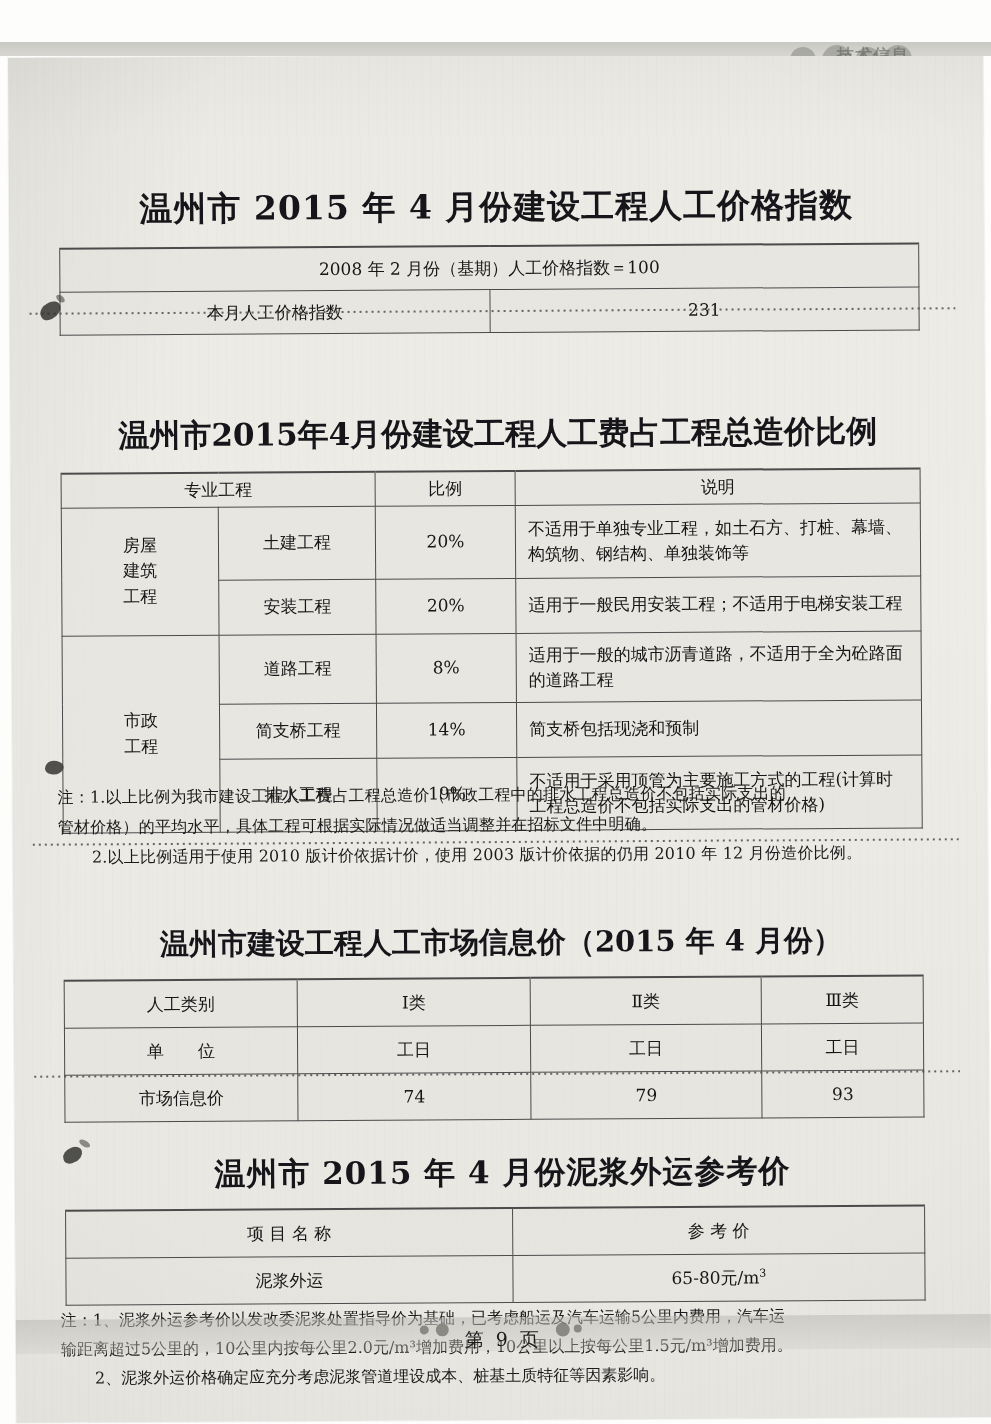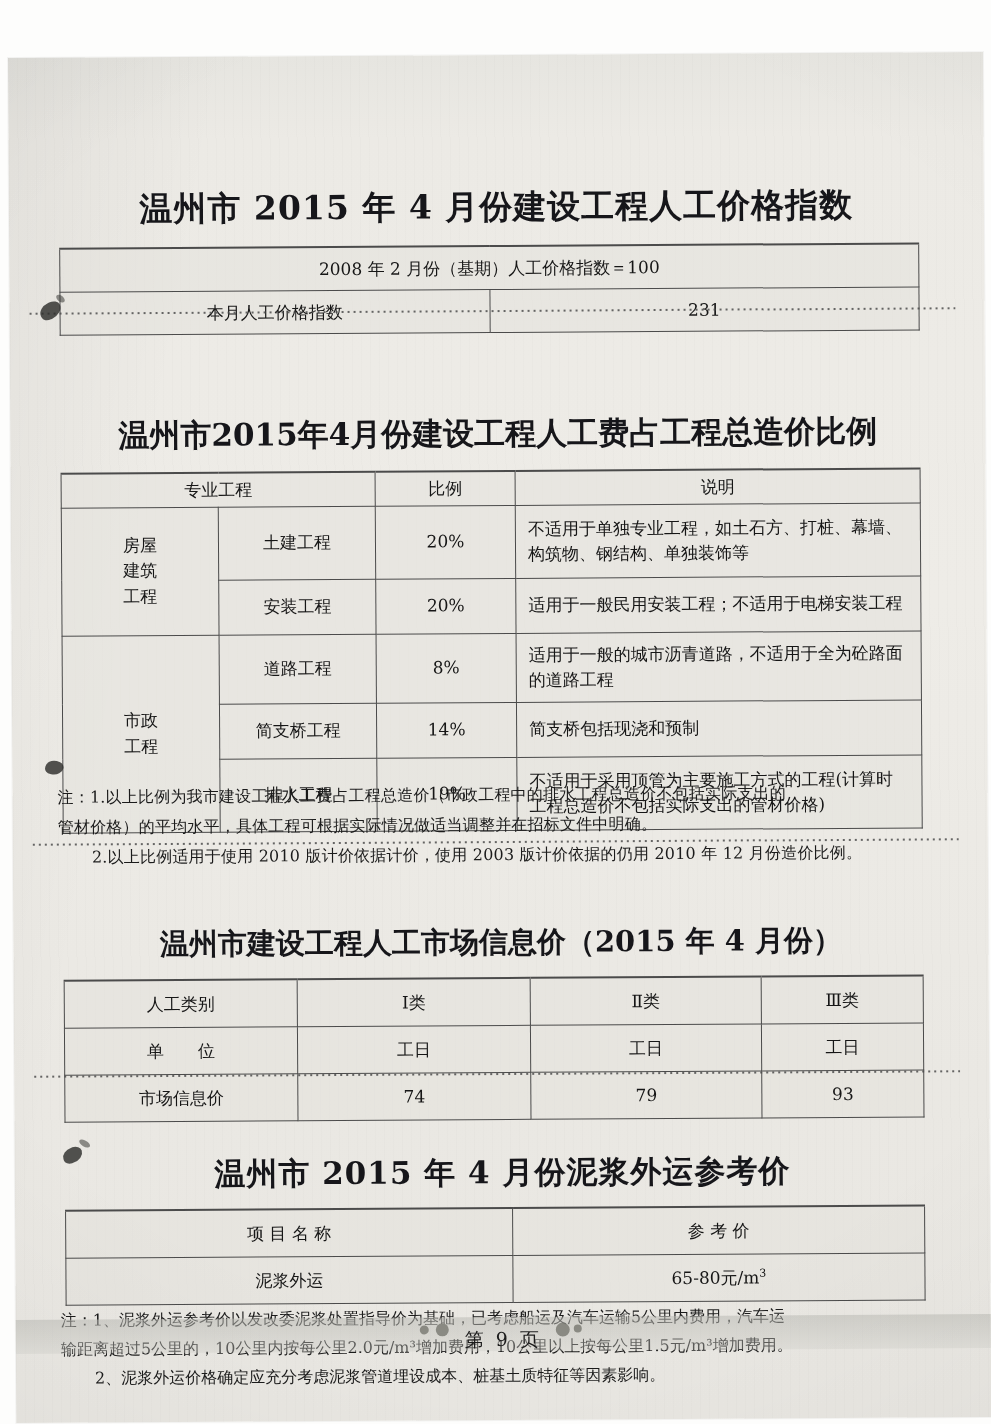--- a/index.html
+++ b/index.html
@@ -400,13 +400,21 @@
       <div class="smudge s1"></div>
       <div class="smudge-tail t1"></div>
       <div class="smudge s2"></div>
       <div class="smudge s3"></div>
       <div class="smudge-tail t3"></div>
     </div>
 
     <div class="vignette"></div>
   </div>
 
+  <div class="header-band">
+    <div class="header-strip"></div>
+    <div class="hdr-dot" style="left:790px; width:26px; height:26px;"></div>
+    <div class="hdr-dot" style="left:822px; width:30px; height:30px; top:45px;"></div>
+    <div class="hdr-dot" style="left:856px; width:24px; height:24px;"></div>
+    <div class="hdr-dot" style="left:884px; width:28px; height:28px; top:45px;"></div>
+    <div class="header-label">技术信息</div>
+  </div>
 </div>
 
 </body></html>

